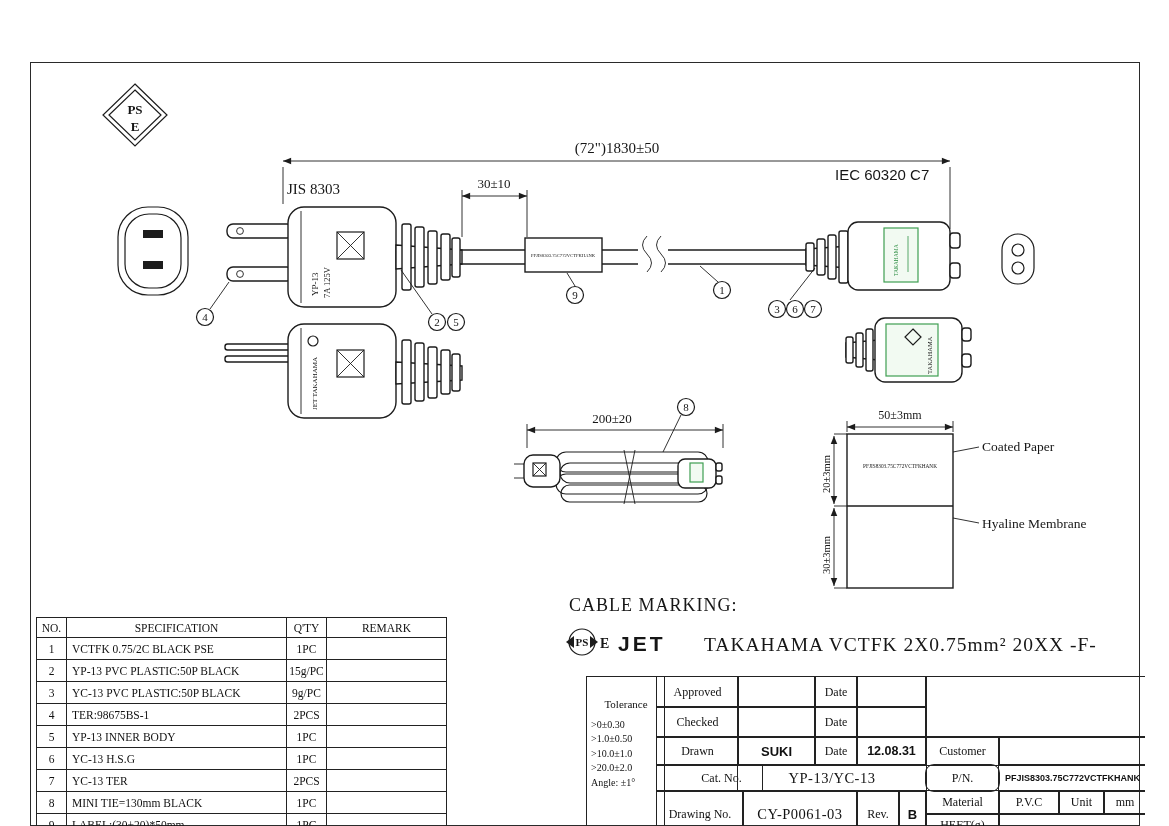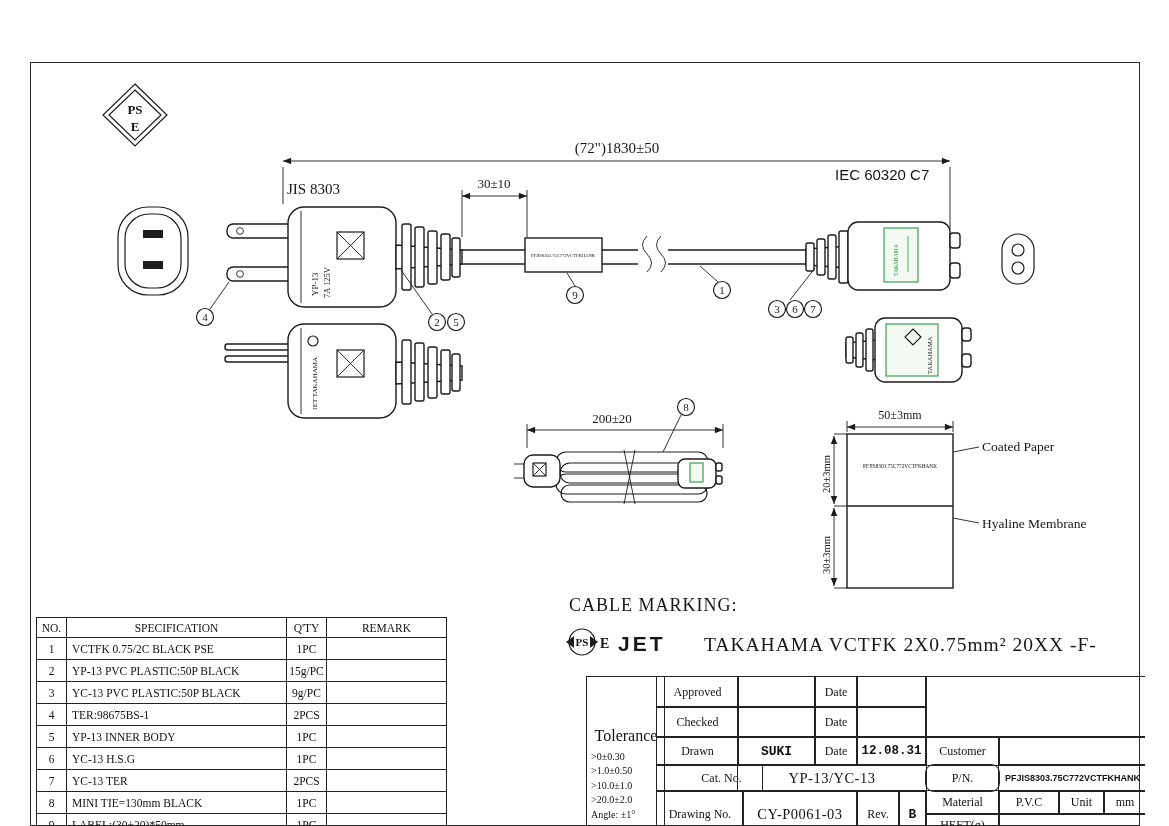--- a/index.html
+++ b/index.html
@@ -25,25 +25,25 @@
         font:11.5px "Liberation Serif",serif;color:#111;}
   .spec-table td{border:1px solid #222;height:21px;padding:0 5px;white-space:nowrap;overflow:hidden;}
   .spec-table tr.hdr td{height:19px;text-align:center;padding:0;}
   .spec-table td.c{text-align:center;padding:0;}
 
   
   .tblock{position:absolute;left:586px;top:676px;width:559px;height:150px;overflow:hidden;
         font:12px "Liberation Serif",serif;color:#111;}
   .cell{position:absolute;border:1px solid #222;display:flex;align-items:center;
         justify-content:center;white-space:nowrap;overflow:hidden;background:transparent;}
-  .cell.bold-sans{font-family:Liberation Mono, monospace;font-weight:bold;font-size:13px;}
+  .cell.bold-sans{font-family:Liberation Sans, sans-serif;font-weight:bold;font-size:13px;}
   .cell.big{font-size:14.5px;letter-spacing:0.5px;}
   .cell.tiny{font-family:"Liberation Sans",sans-serif;font-weight:600;font-size:9px;}
   .cell.tol{display:block;padding:20px 3px 0 4px;font-size:10px;line-height:14.5px;}
-  .tol-title{text-align:center;font-size:16px;margin-bottom:6px;margin-top:32px;}
+  .tol-title{text-align:center;font-size:11px;margin-bottom:6px;}
 </style>
 </head>
 <body>
 
 <div class="page">
   <div class="sheet-border"></div>
 
   <svg width="1169" height="826" viewBox="0 0 1169 826">
     <defs>
       <marker id="ar" viewBox="0 0 10 10" refX="9.5" refY="5" markerWidth="10" markerHeight="10" orient="auto-start-reverse">

